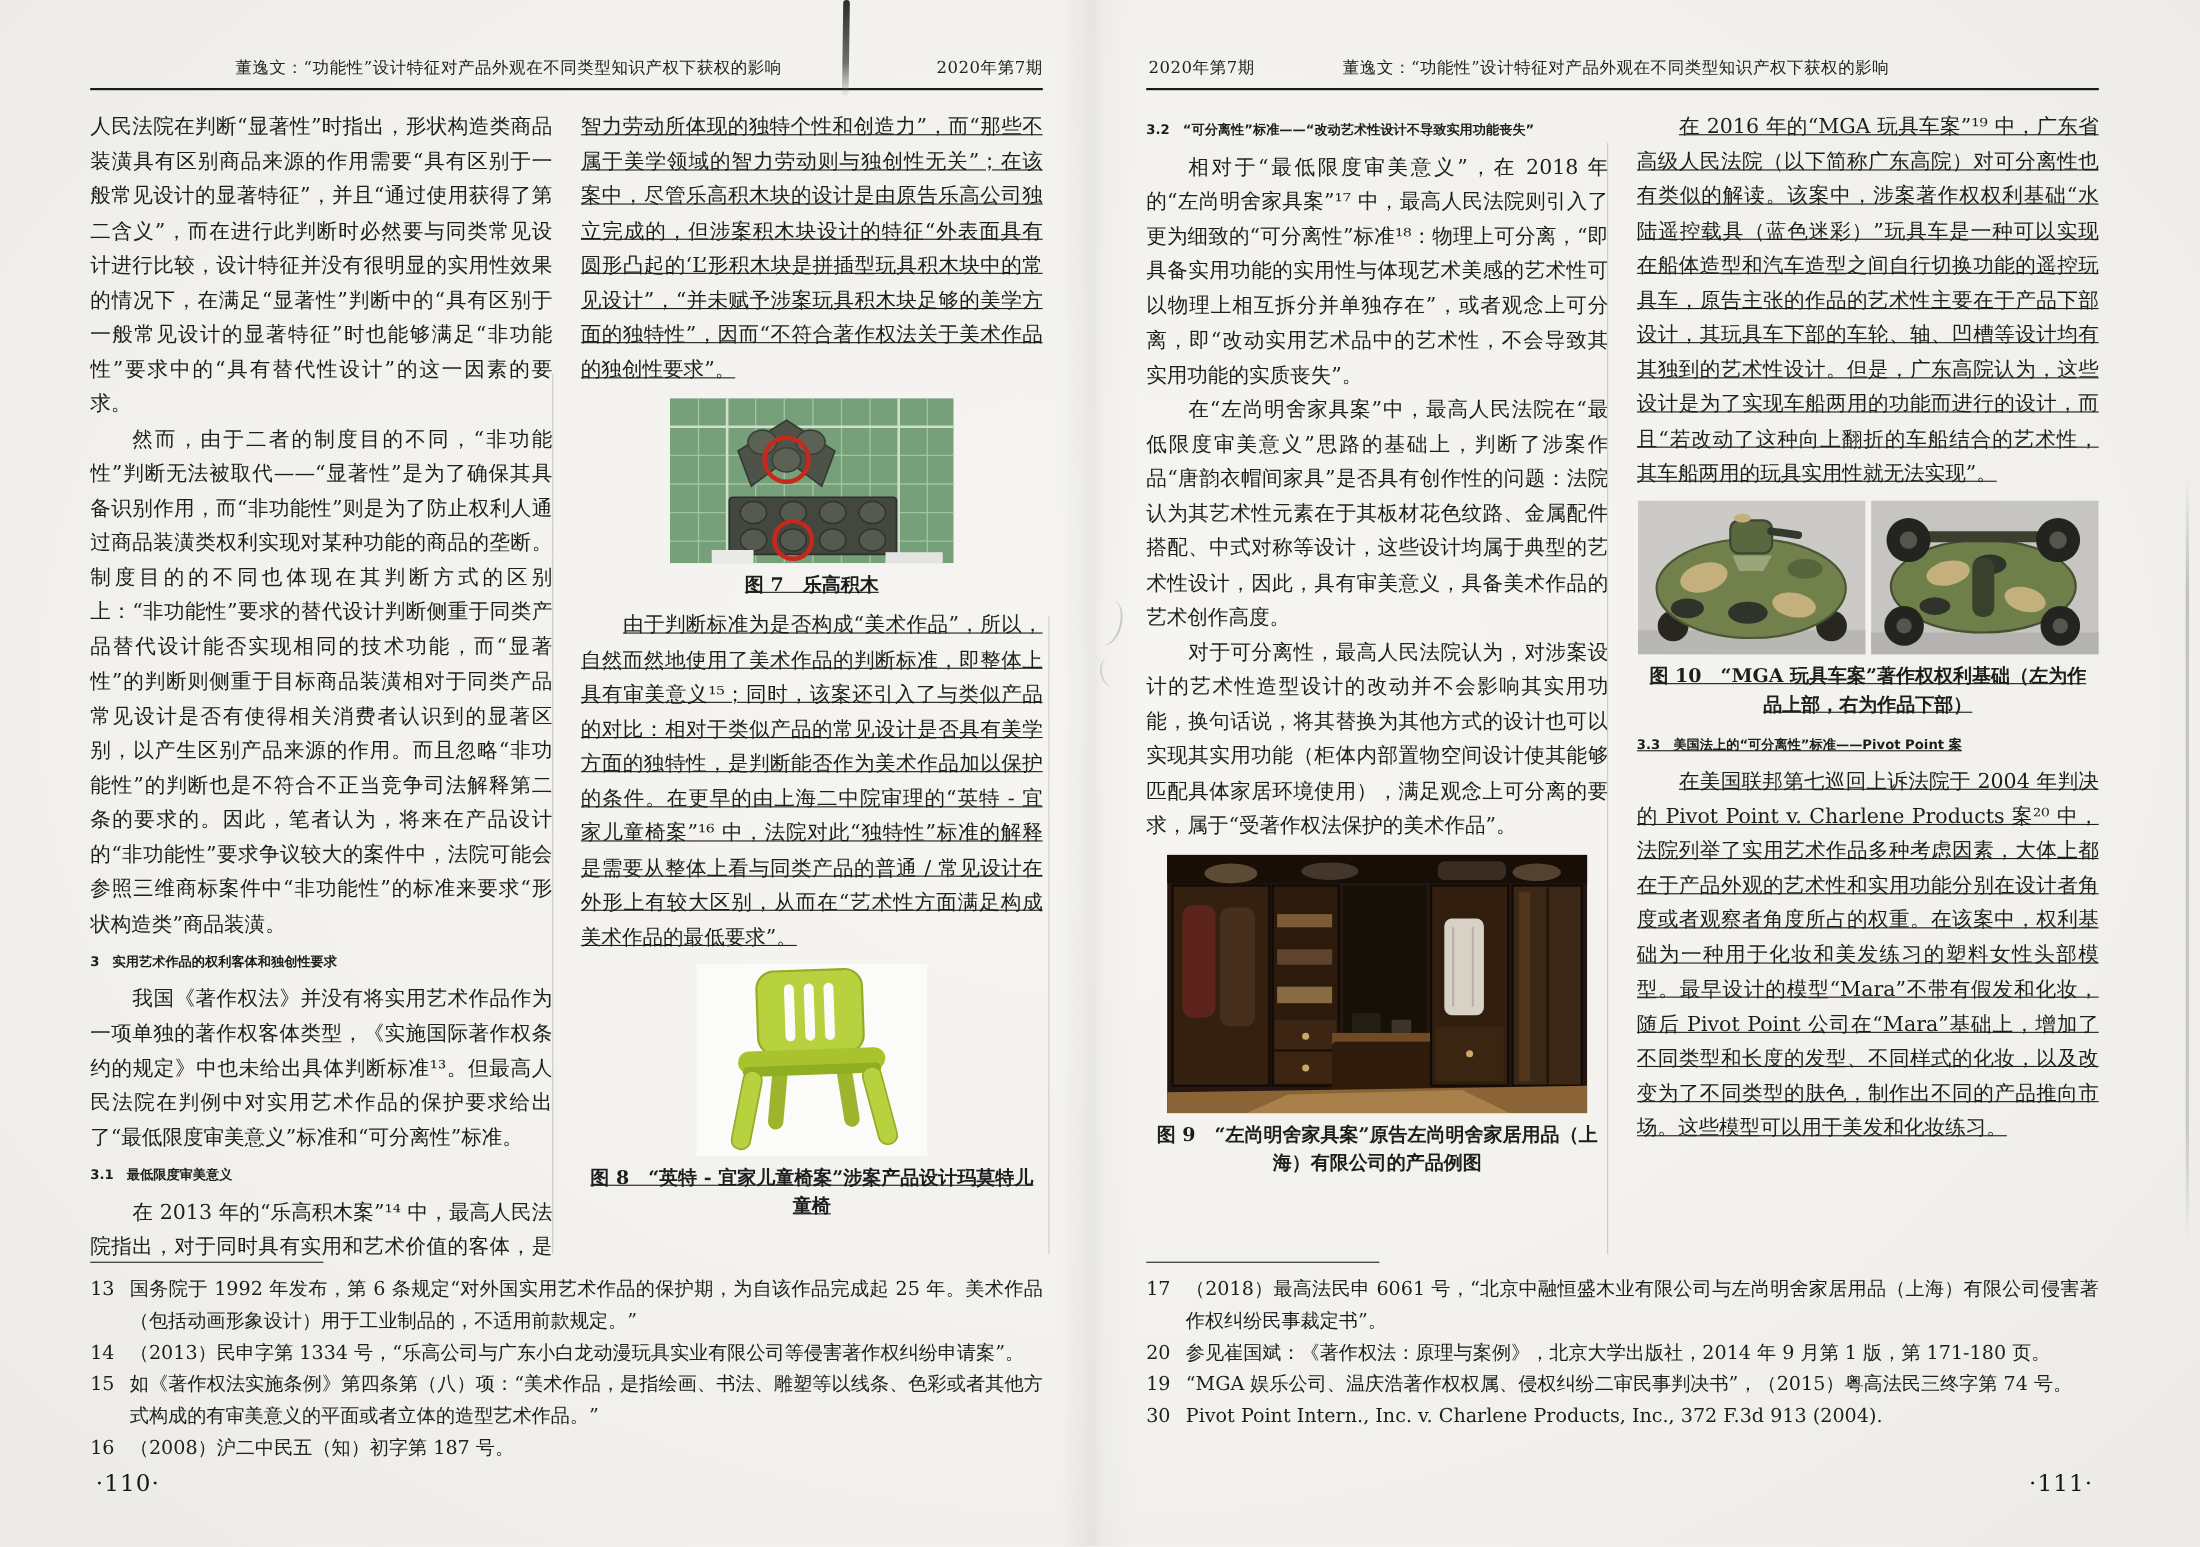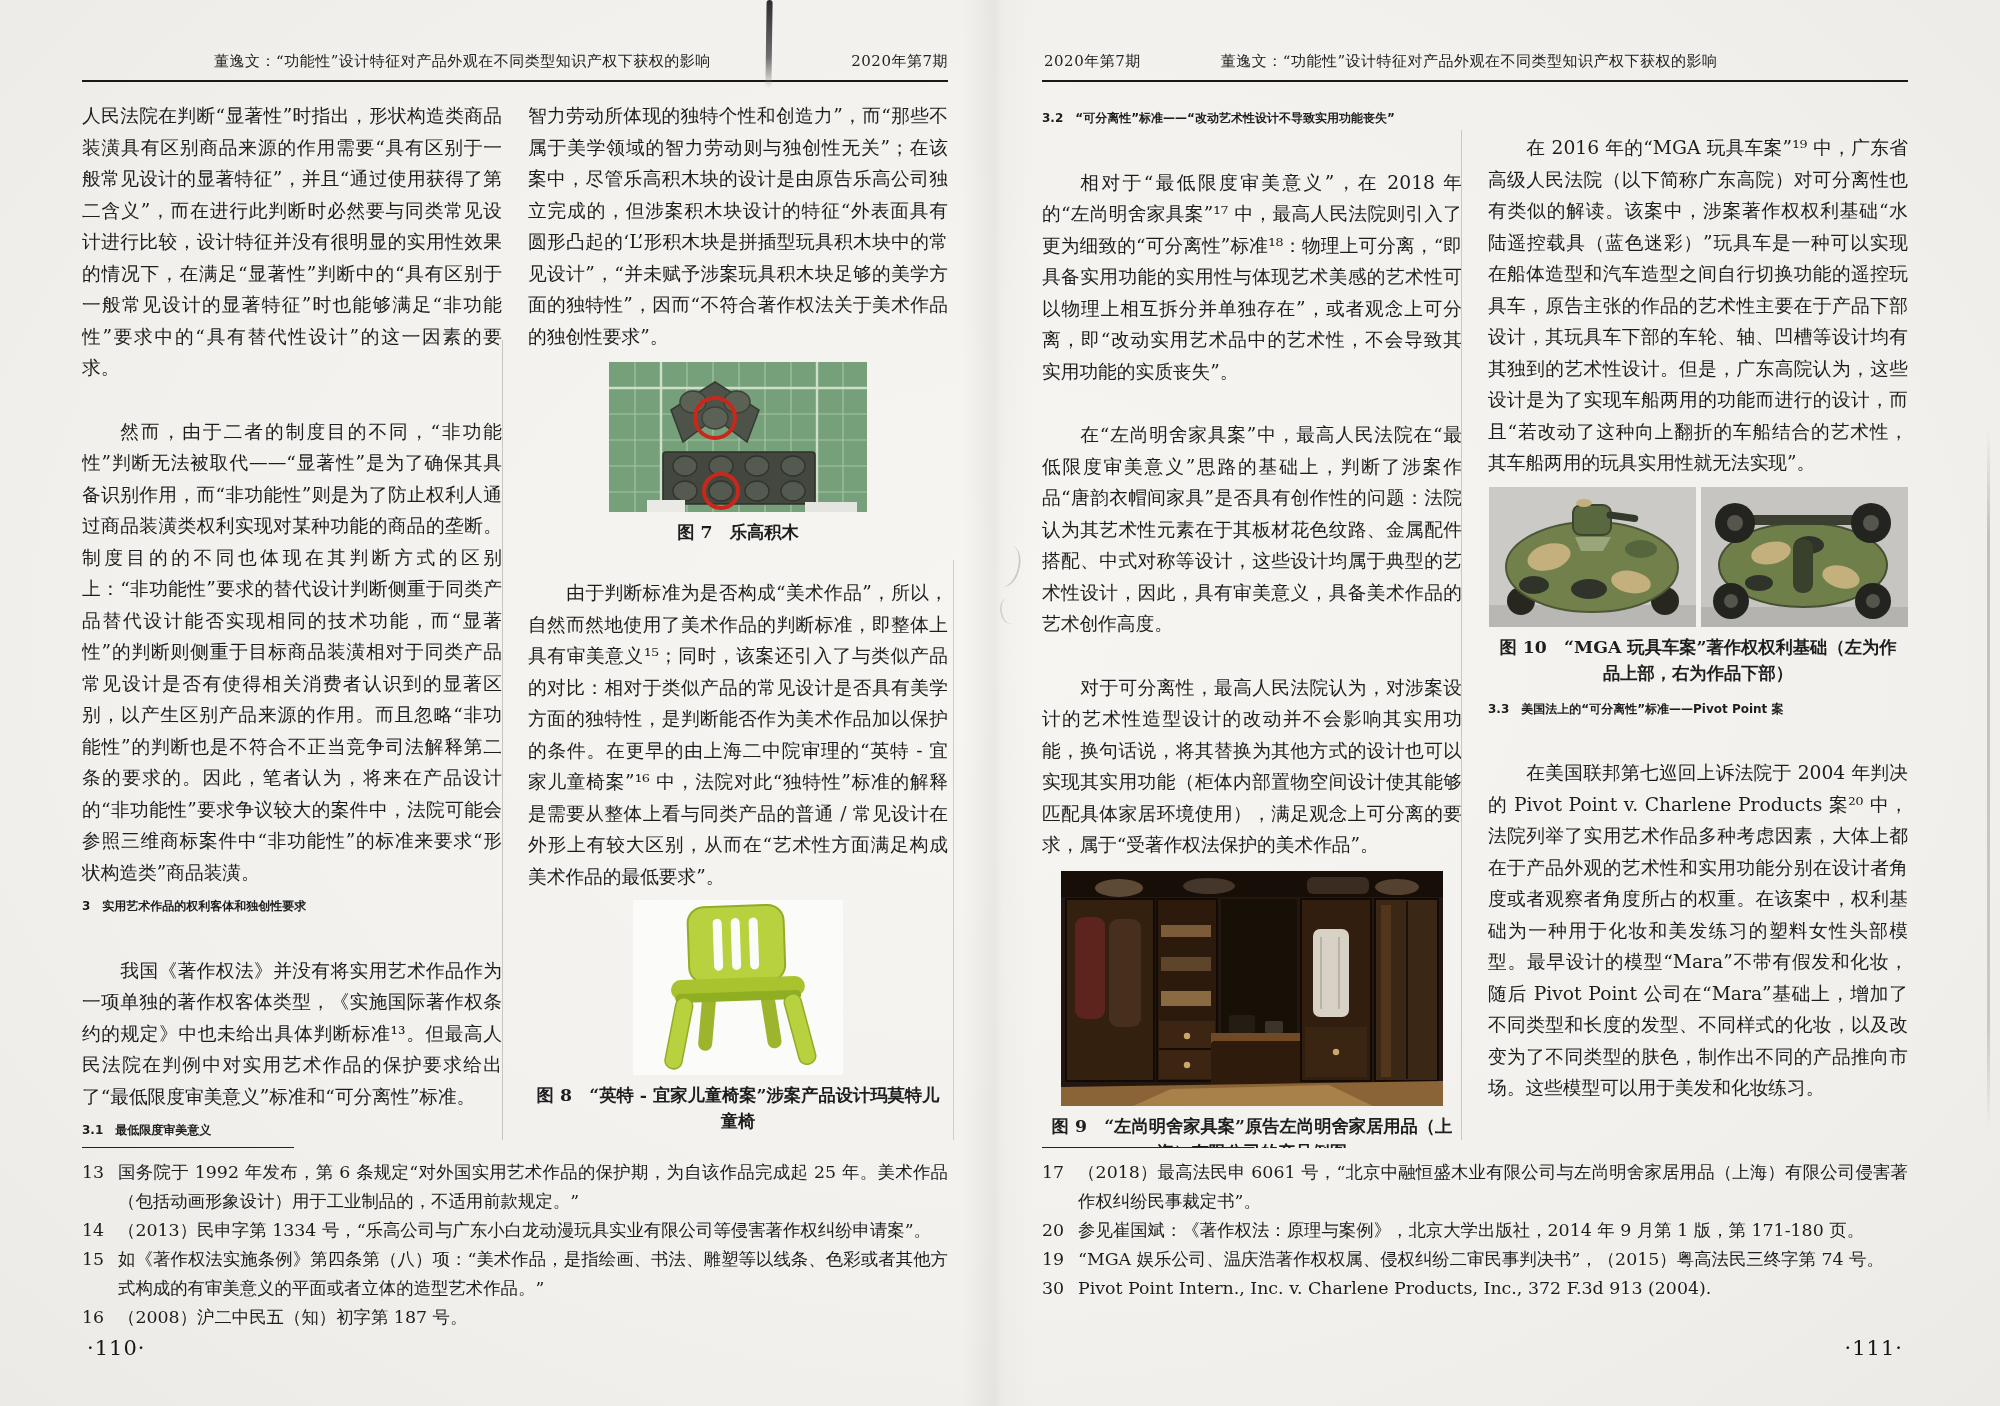--- a/index.html
+++ b/index.html
@@ -19,23 +19,23 @@
   .page-left .rh-title{margin-left:132px;}
   .page-left .rh-issue{margin-left:auto;}
   .page-right .rh-issue{margin-left:2px;}
   .page-right .rh-title{margin-left:80px;}
   .header-rule{position:absolute;top:80px;left:7px;width:866px;height:0;border-top:2.5px solid #191919;}
 
   
   .col{position:absolute;top:100px;width:420px;height:1048px;overflow:hidden;
        font-size:18.7px;line-height:31.5px;text-align:justify;}
   .colA{left:7px;}
-  .colB{left:453px;}
+  .colB{left:453px;text-decoration:underline;}
   .p{margin:0;}
-  .ind{text-indent:2.05em;margin-top:32px;}
+  .ind{text-indent:2.05em;}
   .h{font-family:"DejaVu Sans","Liberation Sans",sans-serif;font-weight:bold;
      font-size:12px;line-height:31.5px;margin:3px 0 2px;text-align:left;text-indent:0;}
 
   
   .figwrap{display:flex;justify-content:center;}
   .figcap{font-weight:bold;font-size:17.3px;line-height:26px;text-align:center;
           margin:7px 4px 8px;text-indent:0;}
   .m-t10{margin-top:10px;} .m-t8{margin-top:8px;}
   svg{display:block;}
 

